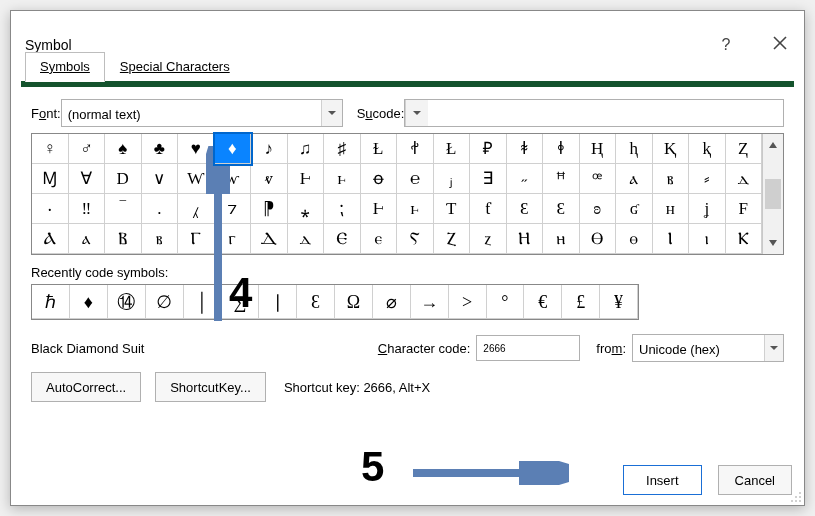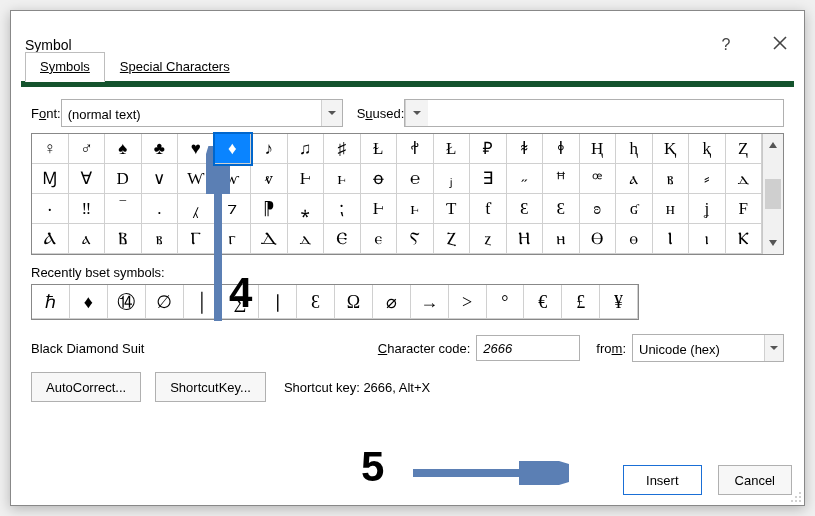--- a/index.html
+++ b/index.html
@@ -164,23 +164,22 @@
     border: 1px solid #888;
     width: 606px;
   }
   .recent-grid .sym-cell { font-size: 18px; }
   
   .name-row { display: flex; justify-content: space-between; align-items: center; margin-top: 14px; gap: 10px;}
   .small-input {
     border: 1px solid #b0b0b0;
     height: 24px;
     padding: 0 6px;
-    font-size: 13px;
+    font-size: 10px;
     width: 90px;
-    font-style: italic;
   }
   .btn {
     height: 30px;
     padding: 0 14px;
     border: 1px solid #b0b0b0;
     background: #f7f7f7;
     display: inline-flex;
     align-items: center;
     justify-content: center;
     font-size: 13px;
@@ -253,21 +252,21 @@
         <label class="lbl"><span>F</span><span class="ul">o</span><span>nt:</span></label>
         <div class="combo-wrap" style="width:280px">
           <input type="text" value="(normal text)" style="">
           <div class="arrow chev-down">
               <svg viewBox="0 0 10 10">
                 <path d="M1 3 L5 7 L9 3 Z"></path>
               </svg>
             </div>
         </div>
         <div style="width:14px"></div>
-        <label class="lbl"><span>S</span><span class="ul">u</span><span>used:</span></label>
+        <label class="lbl"><span>S</span><span class="ul">u</span><span>code:</span></label>
         <div class="combo-wrap" style="flex:1">
           <div class="arrow chev-down">
               <svg viewBox="0 0 10 10">
                 <path d="M1 3 L5 7 L9 3 Z"></path>
               </svg>
             </div>
         </div>
       </div>
 
       <div class="grid-container">
@@ -363,21 +362,21 @@
             <div class="sb-thumb"></div>
           </div>
           <div class="sb-btn">
               <svg viewBox="0 0 10 10">
                 <path d="M1 2 L9 2 L5 8 Z"></path>
               </svg>
             </div>
         </div>
       </div>
 
-      <div class="section-label"><span class="ul">R</span><span>ecently bset symbols:</span></div>
+      <div class="section-label"><span class="ul">R</span><span>ecently code symbols:</span></div>
       <div class="recent-grid" id="recentGrid">
           <div class="sym-cell">ℏ</div>
           <div class="sym-cell">♦</div>
           <div class="sym-cell">⑭</div>
           <div class="sym-cell">∅</div>
           <div class="sym-cell">│</div>
           <div class="sym-cell">∑</div>
           <div class="sym-cell">∣</div>
           <div class="sym-cell">Ɛ</div>
           <div class="sym-cell">Ω</div>

